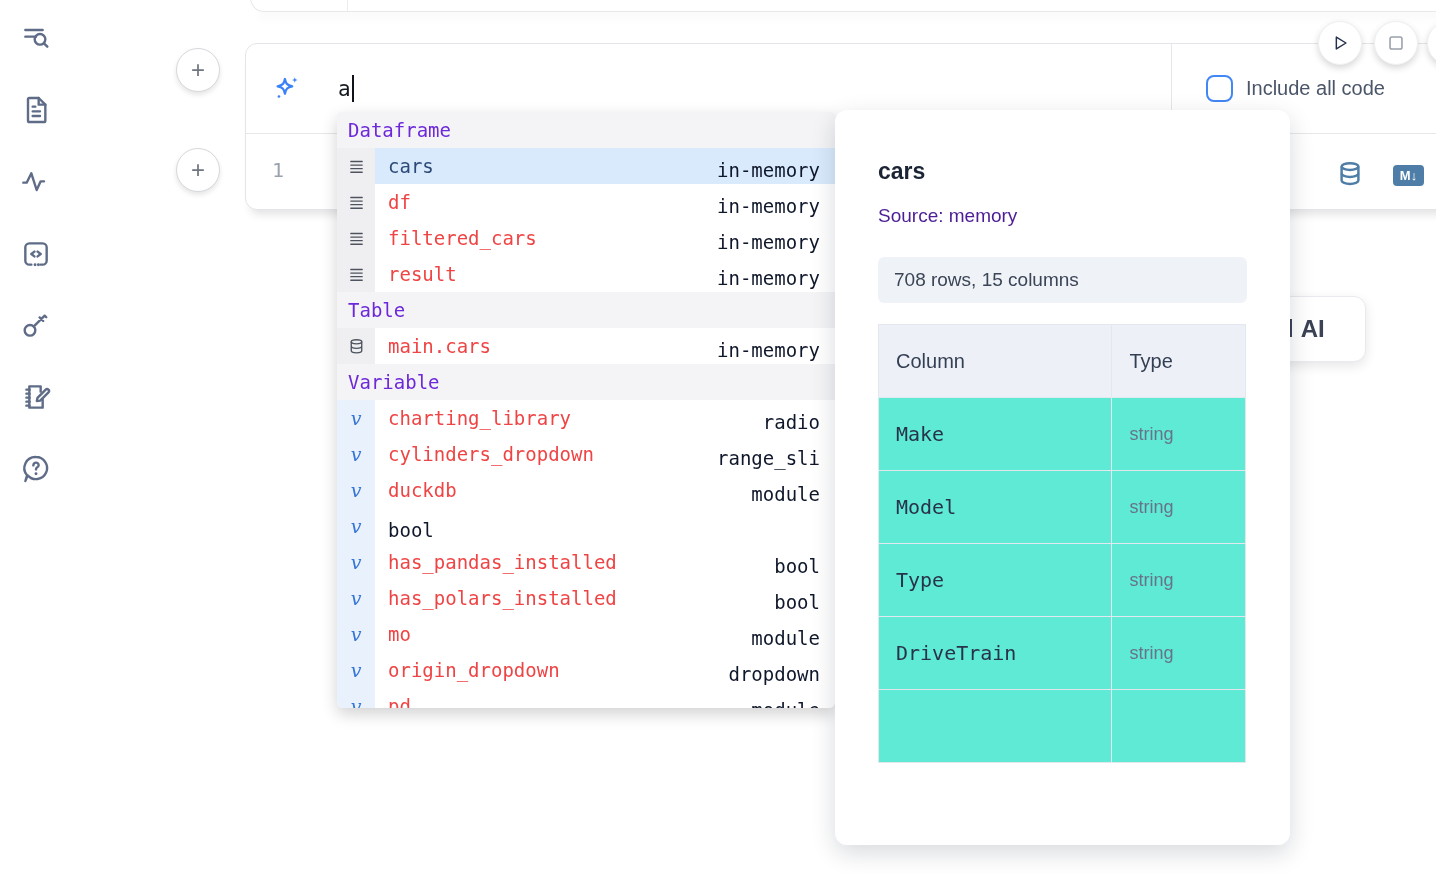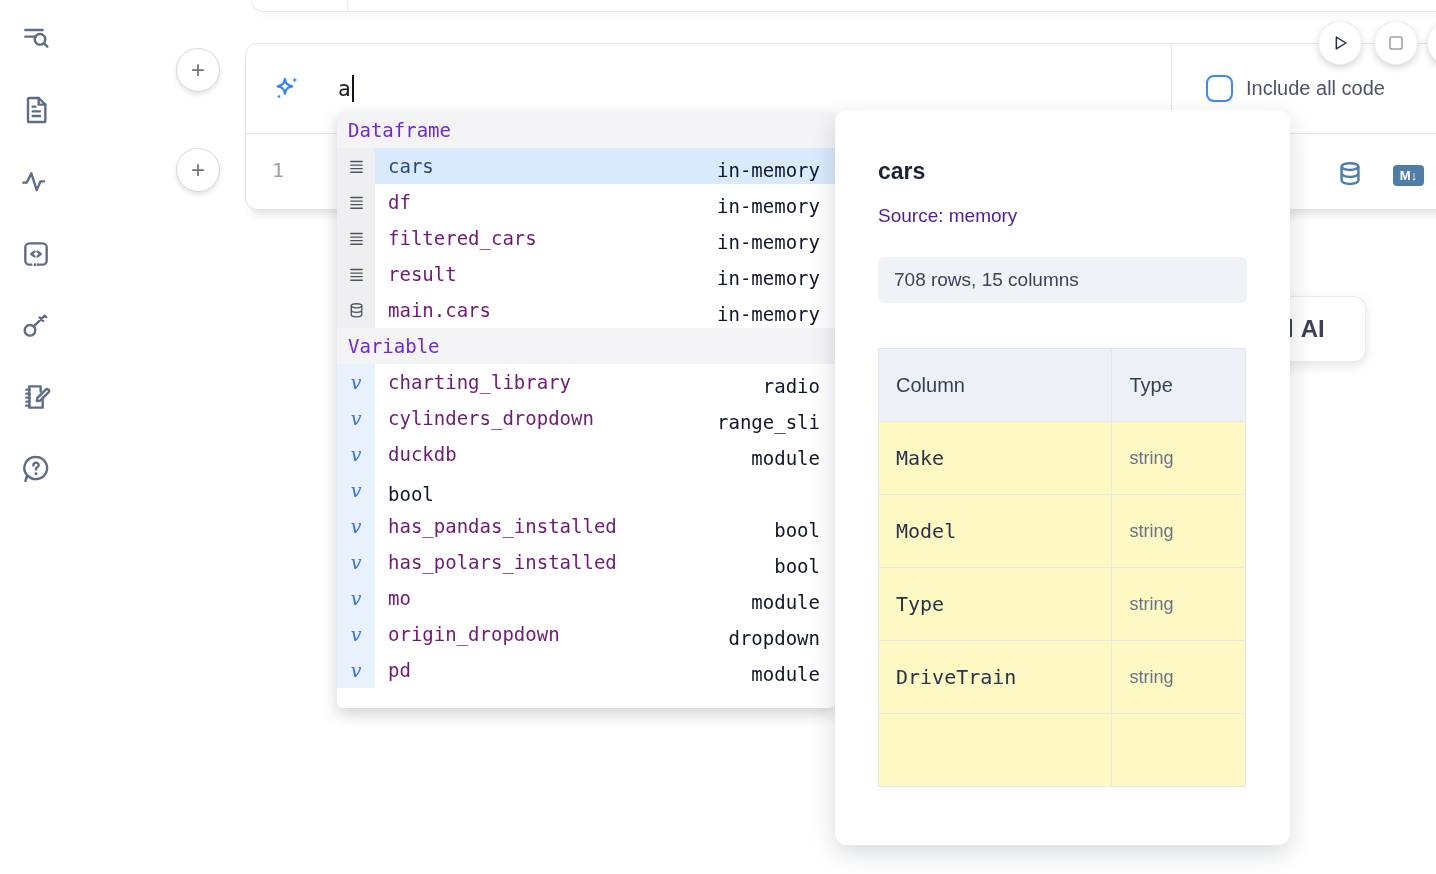--- a/index.html
+++ b/index.html
@@ -67,37 +67,37 @@
   .ac-header { height:36px; line-height:36px; background:#f4f4f6; color:#6d28d9; padding-left:11px; }
   .ac-row { display:flex; height:36px; cursor:pointer; }
   .ac-gutter { width:38px; flex:0 0 auto; display:flex; align-items:center; justify-content:center; }
   .ac-gutter.g-gray { background:#efeff1; }
   .ac-gutter.g-blue { background:#e9f1fc; }
   .ac-gutter svg { stroke:#4d545f; fill:none; stroke-width:1.8; stroke-linecap:round; }
   .ac-var-v { font-family:"DejaVu Serif", serif; font-style:italic; font-size:19px; color:#3576d4; }
   .ac-content { flex:1; display:flex; align-items:center; justify-content:space-between;
                 padding:0 15px 0 13px; background:#fff; }
   .ac-row.selected .ac-content { background:#d9eafc; }
-  .ac-name { color:#701a75; }
+  .ac-name { color:#ef4444; }
   .ac-row.selected .ac-name { color:#2b4a77; }
   .ac-type { color:#0f172a; white-space:nowrap;margin-top:8px; }
 
   
   .preview { position:absolute; left:835px; top:110px; width:455px; height:735px; background:#fff;
              border-radius:12px; box-shadow:0 8px 24px rgba(15,23,42,.16); z-index:10;
              padding:34px 43px 0 43px; }
   .pv-title { margin-top:14px; font-size:23px; font-weight:bold; color:#1b2434; }
   .pv-source { margin-top:20px; font-size:19px; color:#4c1d95; }
   .pv-shape { margin-top:30px; height:46px; background:#eff3f8; border-radius:6px; display:flex;
               align-items:center; padding-left:16px; font-size:19px; color:#3b4555; }
-  .pv-tablewrap { margin-top:45px; height:460px; overflow:hidden; }
+  .pv-tablewrap { margin-top:21px; height:460px; overflow:hidden; }
   table.pv-table { border-collapse:collapse; width:368px; }
   .pv-table th, .pv-table td { border:1px solid #e3e8ef; height:73px; text-align:left; padding-left:17px; }
   .pv-table th { background:#edf1f7; font-weight:400; font-size:20px; color:#333f52; }
-  .pv-table td { background:#fef9c3; }
+  .pv-table td { background:#5eead4; }
   .pv-table td.c-name { width:234px; font-family:"DejaVu Sans Mono", monospace; font-size:20px; color:#28324a; }
   .pv-table td.c-type { width:134px; font-size:18px; color:#68738a; }
 </style>
 </head>
 <body>
 
 <aside class="sidebar">
   <button class="sb-btn" style="top:18px">
     <svg width="32" height="32" viewBox="0 0 24 24">
         <path d="M4 6h13M4 11h8"></path>
@@ -238,20 +238,21 @@
       <span class="ac-gutter g-gray">
         <svg width="17" height="17" viewBox="0 0 24 24">
           <path d="M4 5h16M4 10h16M4 15h16M4 20h16" stroke="#4d545f" stroke-width="2" fill="none"></path>
         </svg>
       </span>
       <div class="ac-content">
         <span class="ac-name">result</span>
         <span class="ac-type">in-memory</span>
       </div>
     </div>
+    <div class="ac-header">Table</div>
     <div class="ac-row">
       <span class="ac-gutter g-gray">
         <svg width="17" height="17" viewBox="0 0 24 24">
           <ellipse cx="12" cy="5.4" rx="7.4" ry="2.9" fill="none" stroke="#4d545f" stroke-width="1.9"></ellipse>
           <path d="M4.6 5.4v6.3c0 1.6 3.3 2.9 7.4 2.9s7.4-1.3 7.4-2.9V5.4M4.6 11.7V18c0 1.6 3.3 2.9 7.4 2.9s7.4-1.3 7.4-2.9v-6.3" fill="none" stroke="#4d545f" stroke-width="1.9"></path>
         </svg>
       </span>
       <div class="ac-content">
         <span class="ac-name">main.cars</span>
         <span class="ac-type">in-memory</span>

